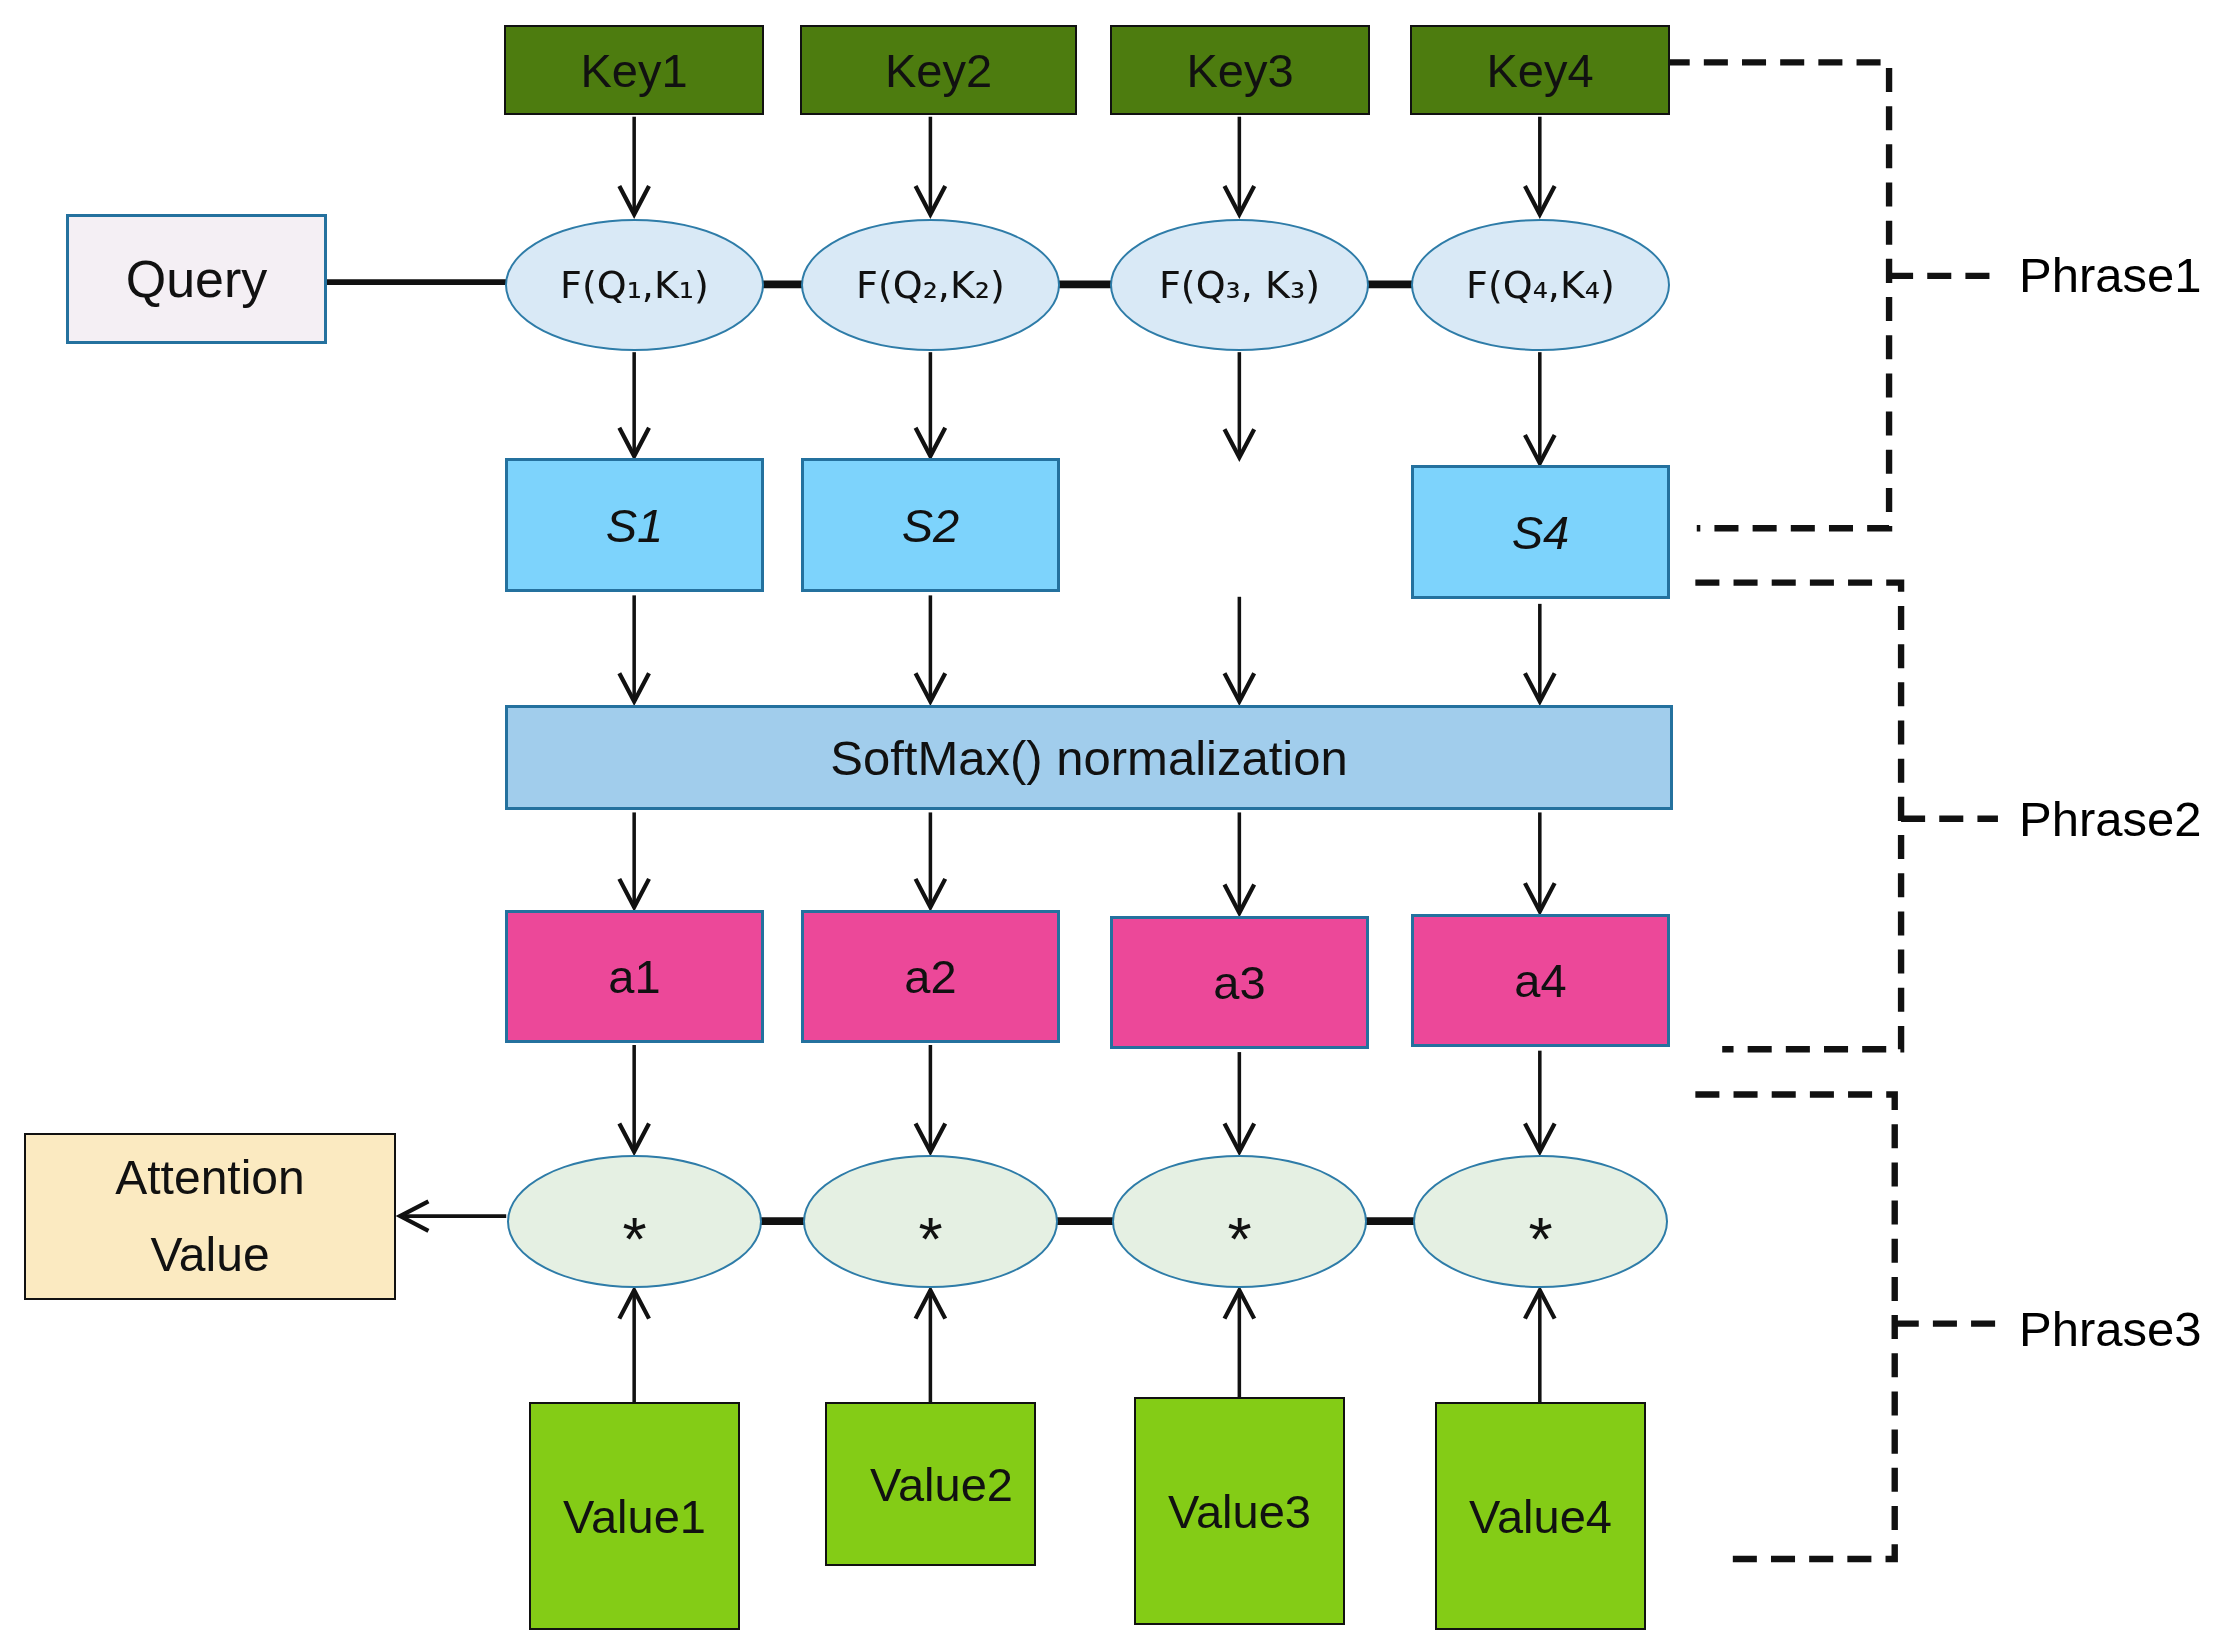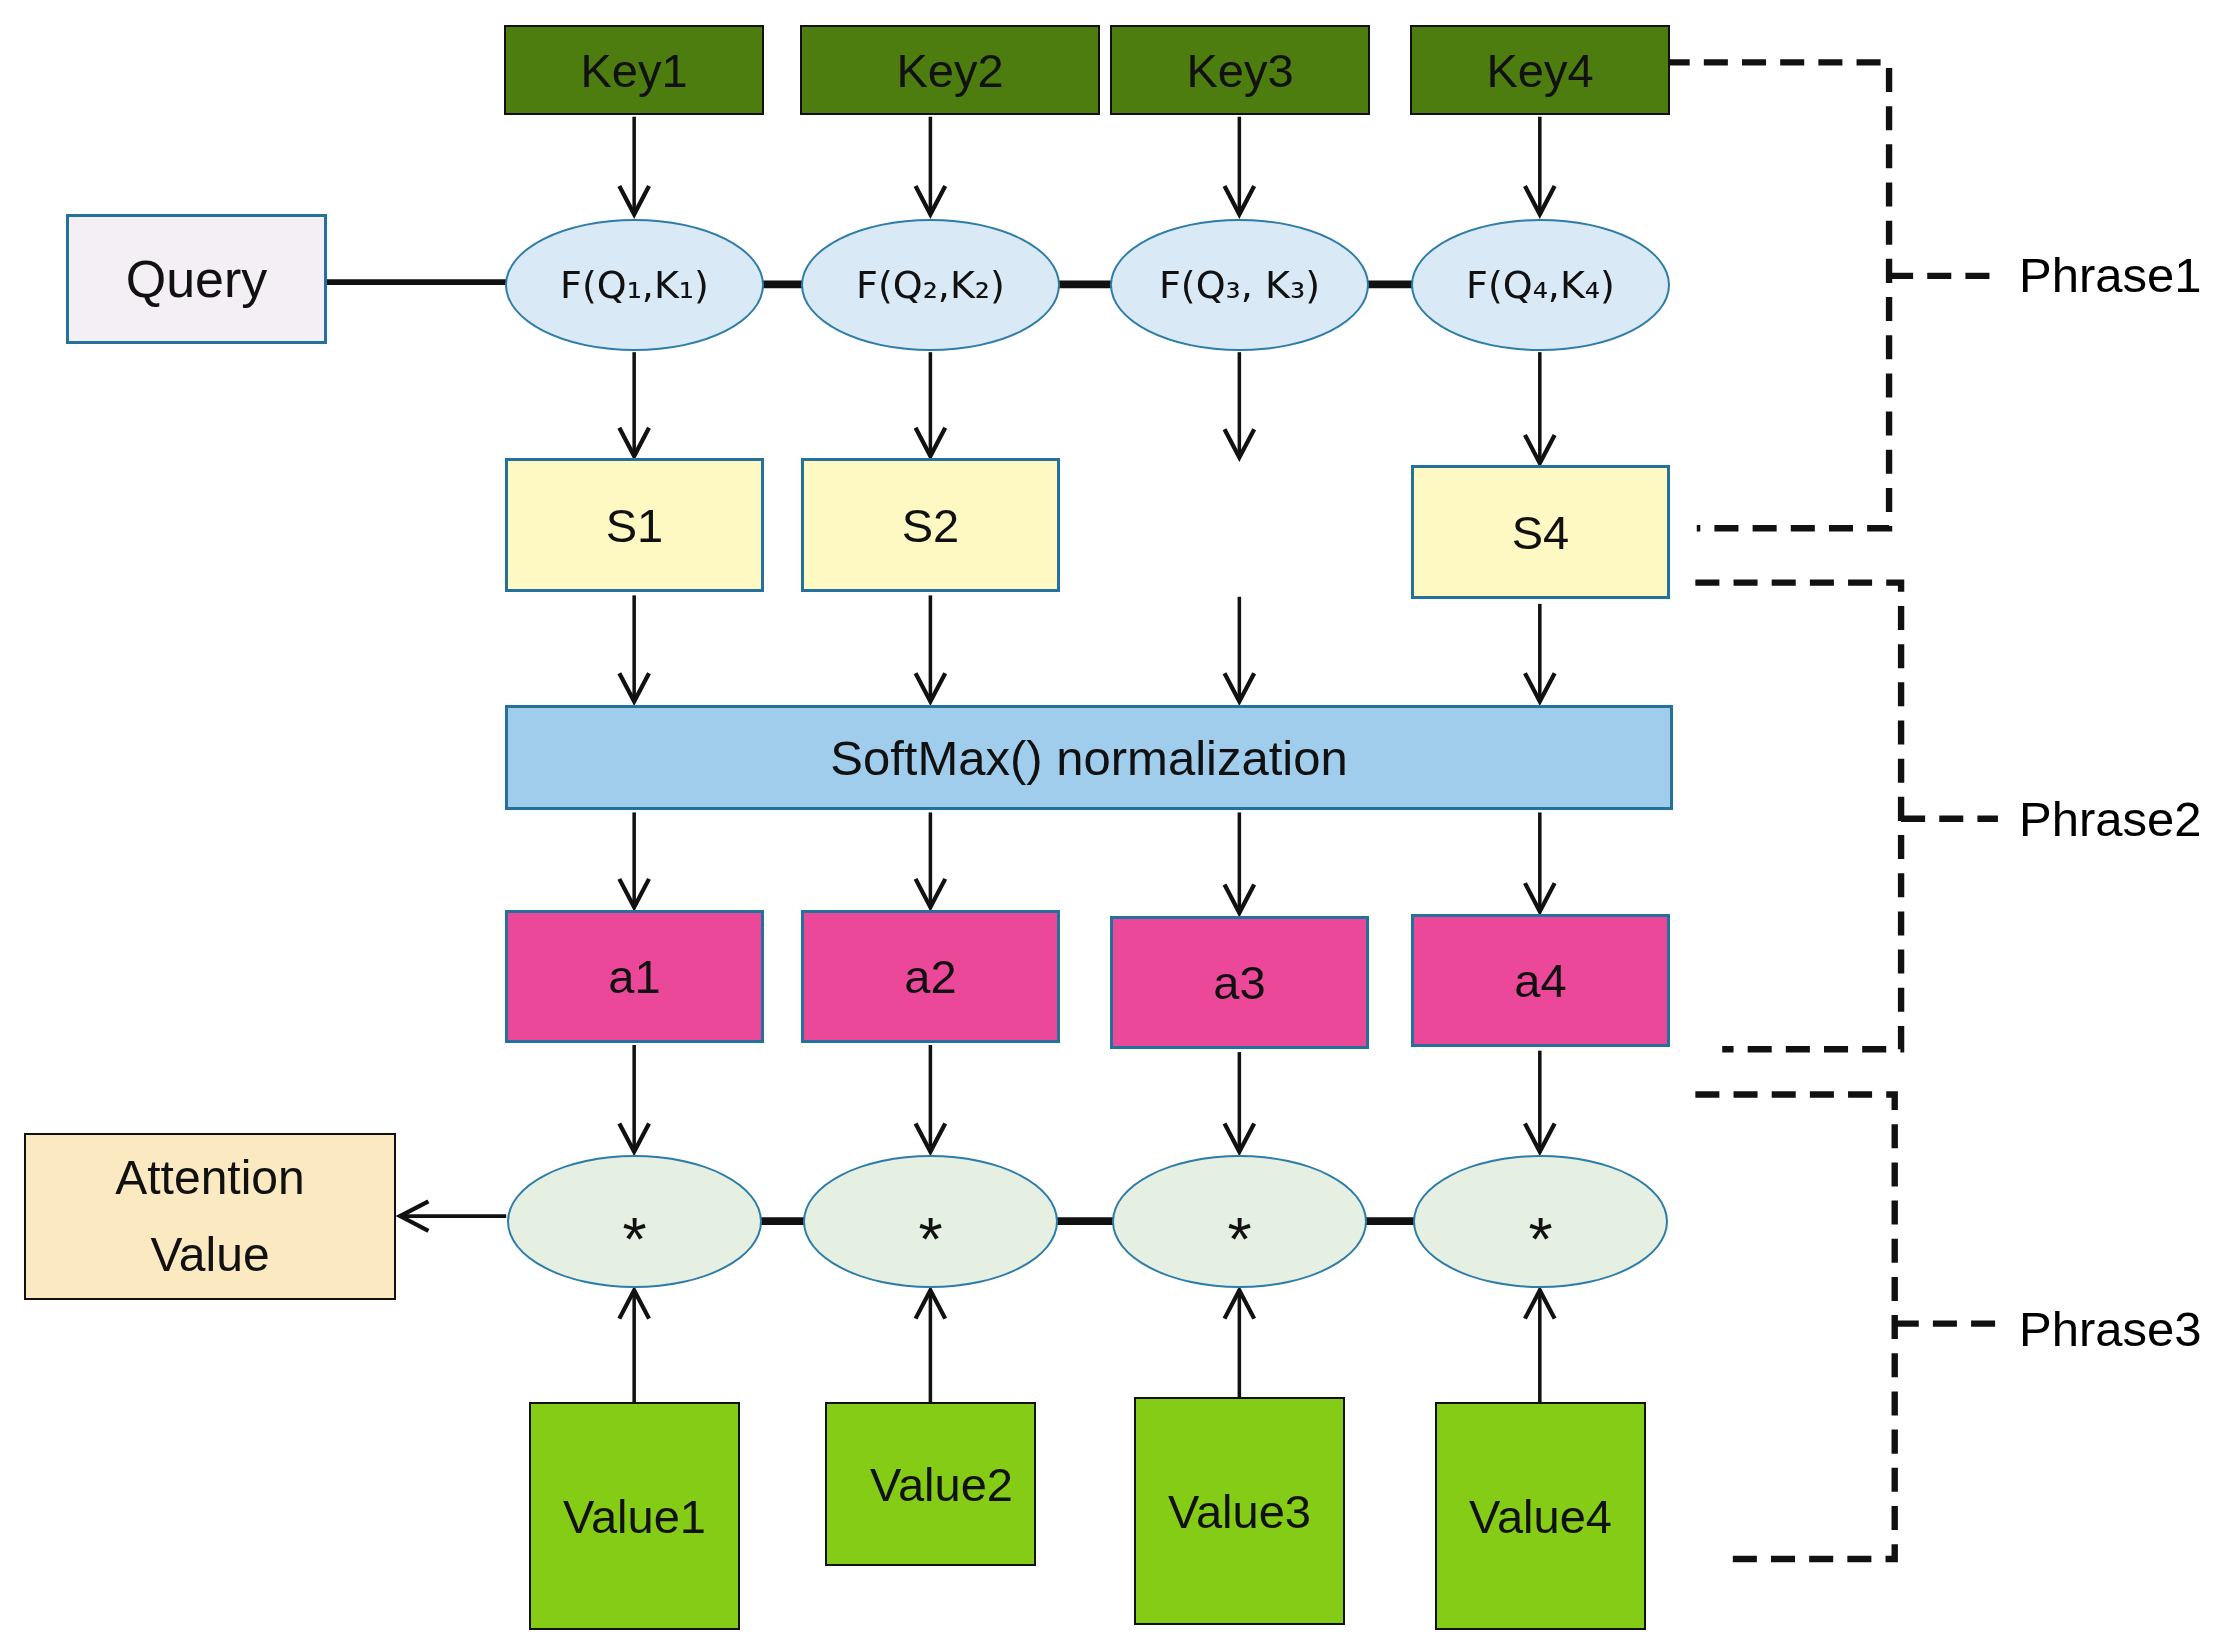--- a/index.html
+++ b/index.html
@@ -19,21 +19,21 @@
     justify-content:center;
     box-sizing:border-box;
     color:#111;
     z-index:2;
     text-align:center;
   }
   .ellipse{border-radius:50%;}
   .key-box{background:#4d7c0f;border:2.1px solid #111;font-size:47px;}
   .query-box{background:#f4eff4;border:3.5px solid #24719e;font-size:52px;}
   .score-ellipse{background:#d9e9f6;border:2.8px solid #2e7ca8;font-size:38px;font-family:"DejaVu Sans",sans-serif;}
-  .s-box{background:#fef9c3;border:3.5px solid #24719e;font-size:47px;}
+  .s-box{background:#7dd3fc;border:3.5px solid #24719e;font-size:47px;font-style:italic;}
   .softmax-bar{background:#a1cdec;border:3.5px solid #24719e;font-size:49px;}
   .a-box{background:#ec4899;border:3.5px solid #24719e;font-size:47px;}
   .mul-ellipse{background:#e5f0e3;border:2.8px solid #2e7ca8;font-size:62px;}
   .mul-ellipse .sym{position:relative;top:17px;}
   .value-box{background:#84cc16;border:2.8px solid #111;font-size:47px;}
   .attention-box{background:#fbeac1;border:2.8px solid #111;font-size:48px;white-space:pre-line;line-height:1.6;}
   .phrase-label{
     position:absolute;
     font-size:49px;
     color:#000000;
@@ -179,21 +179,21 @@
     </g>
     <g>
       <path class="dash" d="M2398 1548 H2680 V2205 H2434"></path>
       <path class="dash" d="M2680 1872 H2826"></path>
     </g>
   </svg>
 
   <div class="box key-box" style="left:504px;top:25px;width:260px;height:90px;">
       <span>Key1</span>
     </div>
-  <div class="box key-box" style="left:800px;top:25px;width:300px;height:90px;justify-content:center;">
+  <div class="box key-box" style="left:800px;top:25px;width:277px;height:90px;justify-content:center;">
       <span>Key2</span>
     </div>
   <div class="box key-box" style="left:1110px;top:25px;width:260px;height:90px;">
       <span>Key3</span>
     </div>
   <div class="box key-box" style="left:1410px;top:25px;width:260px;height:90px;">
       <span>Key4</span>
     </div>
 
   <div class="box query-box" style="left:66px;top:214px;width:261px;height:130px;">

